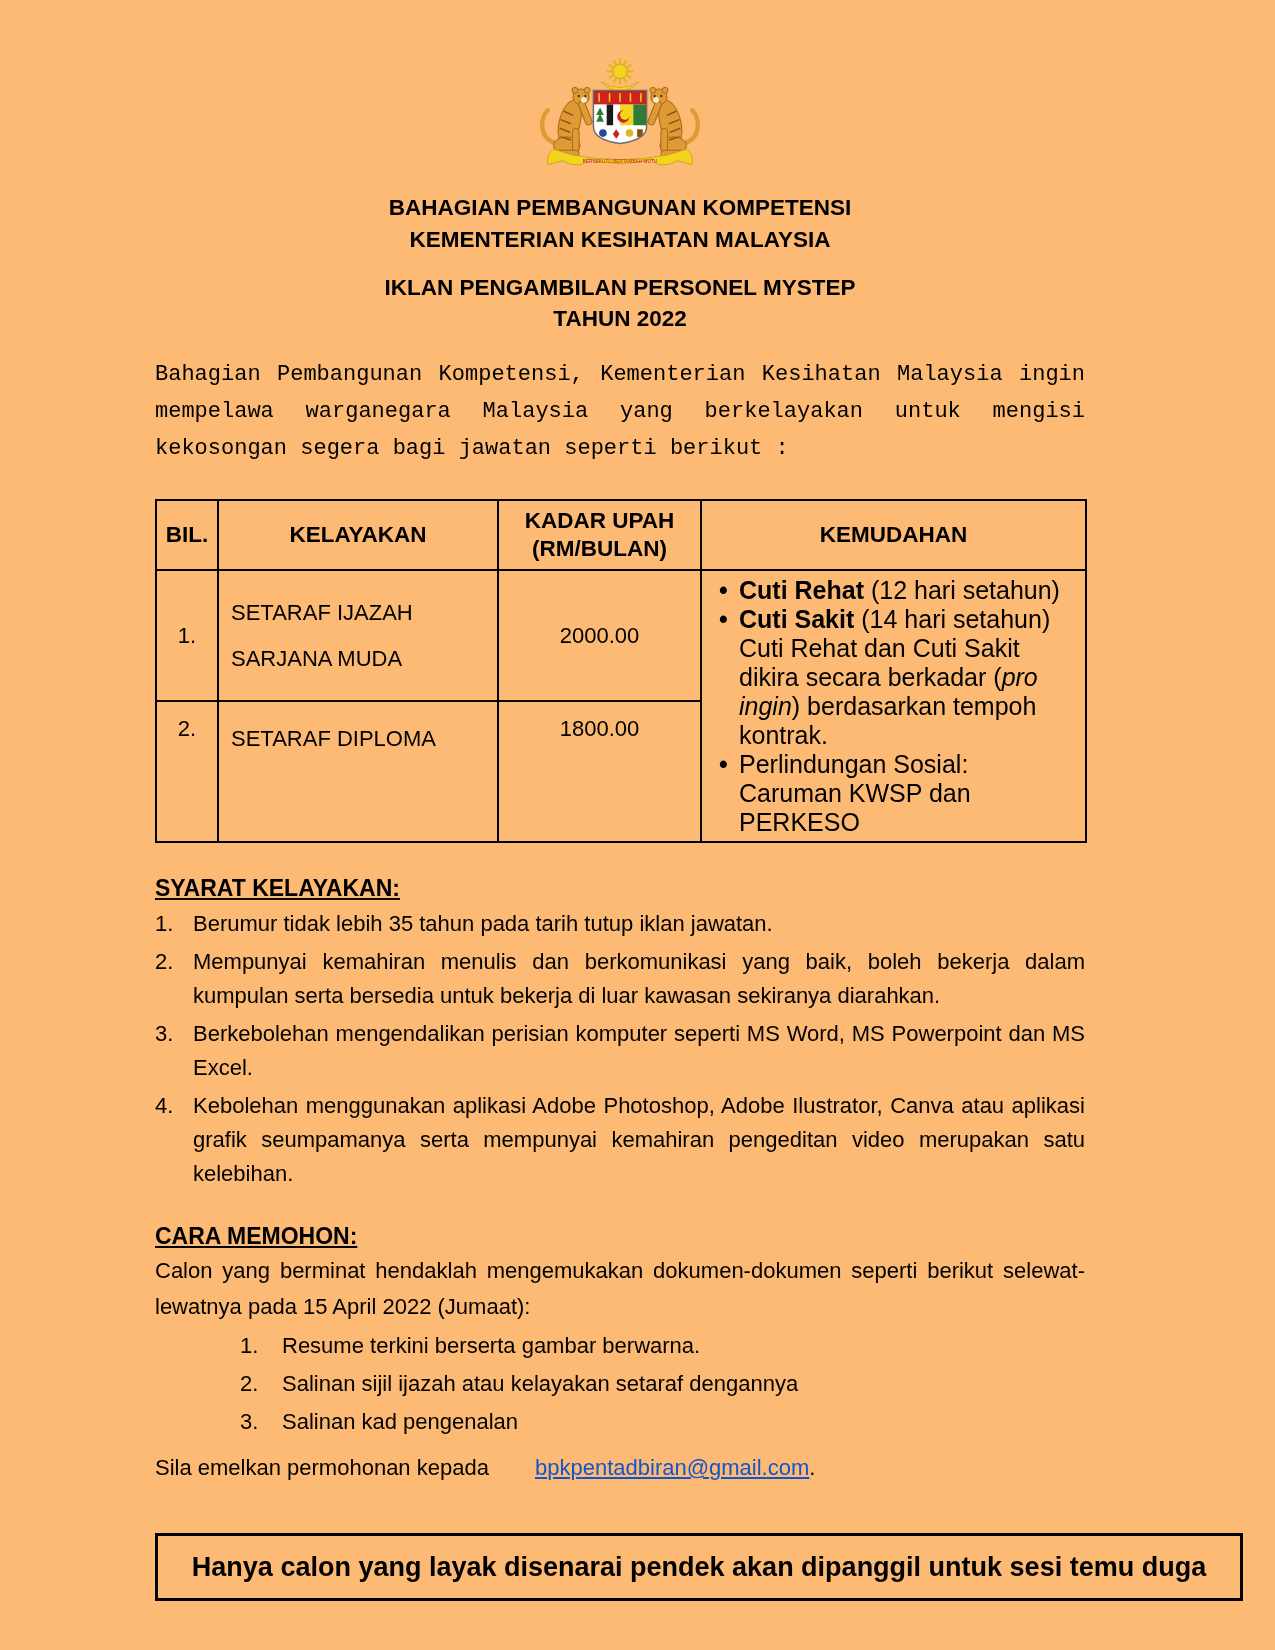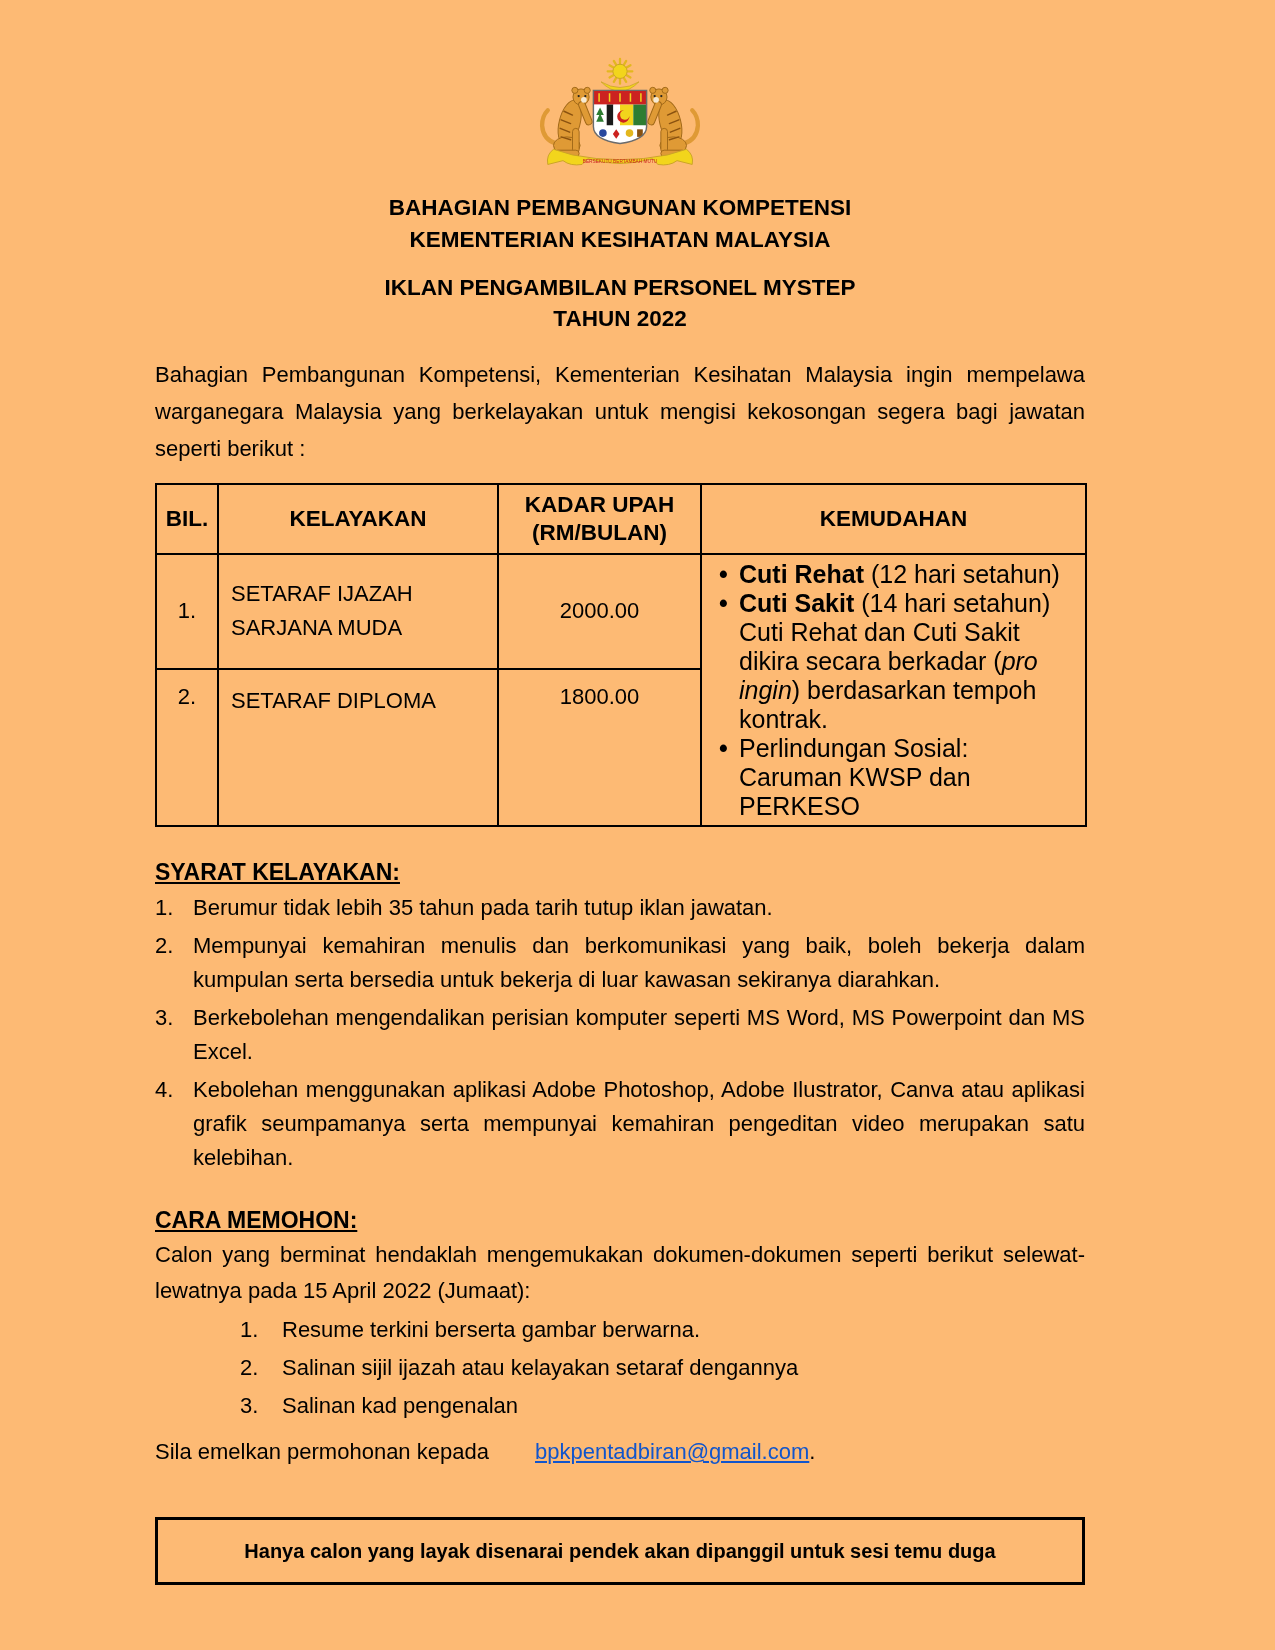--- a/index.html
+++ b/index.html
@@ -15,27 +15,28 @@
     padding: 56px 190px 0 155px;
   }
   .center { text-align: center; }
   .emblem-wrap { width: 190px; margin: 0 auto; }
   .org-block { margin-top: 10px; font-weight: bold; font-size: 22.5px; line-height: 32px; }
   .title-block { margin-top: 16px; font-weight: bold; font-size: 22.5px; line-height: 31px; }
   .intro {
     margin-top: 22px;
     text-align: justify;
     line-height: 37px;
+    font-family: Liberation Mono, monospace;
   }
   
   table.jobtable {
     border-collapse: collapse;
     table-layout: fixed;
     width: 930px;
-    margin-top: 16px;
+    margin-top: 32px;
   }
   .jobtable col.c-bil { width: 62px; }
   .jobtable col.c-kel { width: 280px; }
   .jobtable col.c-kad { width: 203px; }
   .jobtable col.c-kem { width: 385px; }
   .jobtable th, .jobtable td { border: 2px solid #000; }
   .jobtable th {
     font-weight: bold;
     font-size: 22.5px;
     line-height: 28px;
@@ -43,21 +44,21 @@
     height: 58px;
     text-align: center;
     vertical-align: middle;
   }
   .jobtable td { padding: 8px 12px; font-size: 22px; }
   tr.row1 { height: 84px; }
   tr.row2 { height: 118px; }
   tr.row1 td { vertical-align: middle; }
   tr.row2 td { vertical-align: top; padding-top: 14px; }
   td.cell-bil, td.cell-kadar { text-align: center; }
-  td.cell-kel { line-height: 34px; }
+  td.cell-kel { line-height: 46px; }
   td.cell-kem {
     vertical-align: top;
     padding: 5px 10px 4px 10px;
     font-size: 25px;
     line-height: 29px;
   }
   .kem-item { position: relative; padding-left: 27px; }
   .kem-item::before {
     content: "\2022";
     position: absolute;
@@ -80,26 +81,26 @@
   .nlist .num { flex: none; width: 38px; }
   .nlist .txt { flex: 1; text-align: justify; }
   .cara-intro { margin-top: 2px; text-align: justify; line-height: 36px; }
   .cara-list { margin-top: 4px; margin-left: 85px; }
   .cara-list .num { width: 42px; }
   .cara-list .txt { text-align: left; }
   .email-line { margin-top: 12px; line-height: 34px; }
   .link { color: #1155CC; text-decoration: underline; cursor: pointer; margin-left: 40px; }
   .notice-box {
     margin-top: 48px;
-    width: 930px;
+    width: 1088px;
     border: 3px solid #000;
     padding: 17px 8px;
     text-align: center;
     font-weight: bold;
-    font-size: 20px;
+    font-size: 27px;
     line-height: 28px;
   }
 </style>
 </head>
 <body>
 
 <div class="page">
 
   <div class="emblem-wrap">
     <svg viewBox="0 0 200 126" width="190" height="120" aria-hidden="true">

